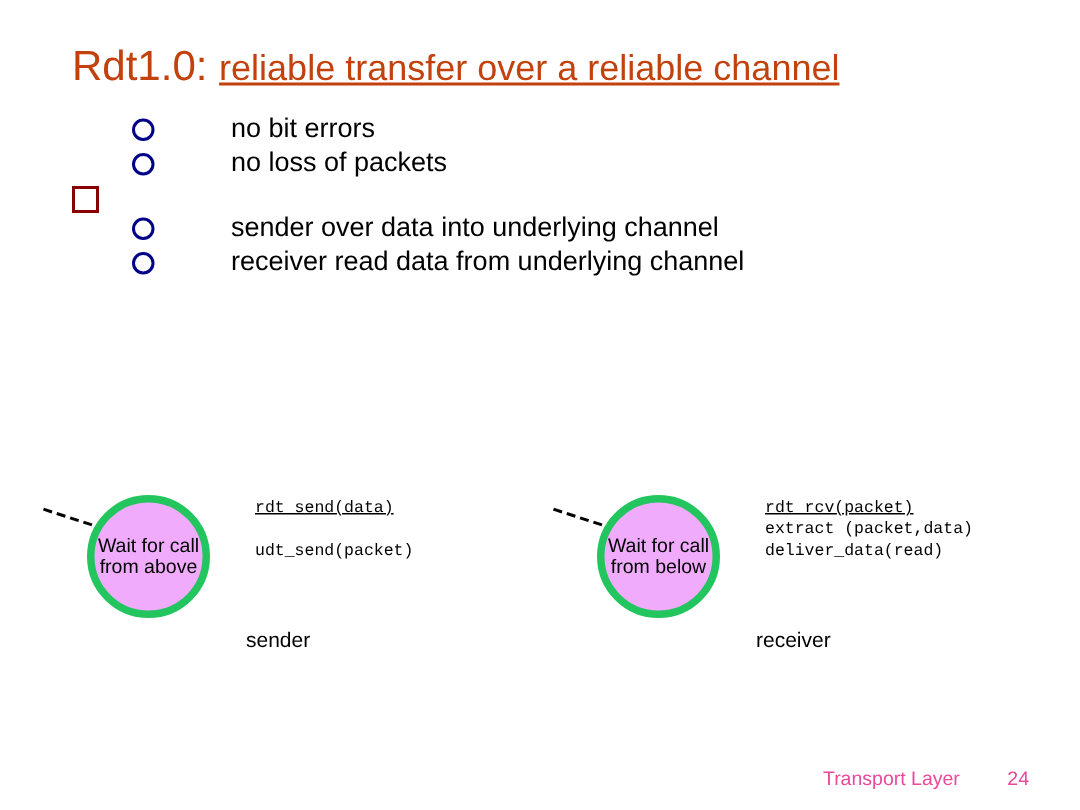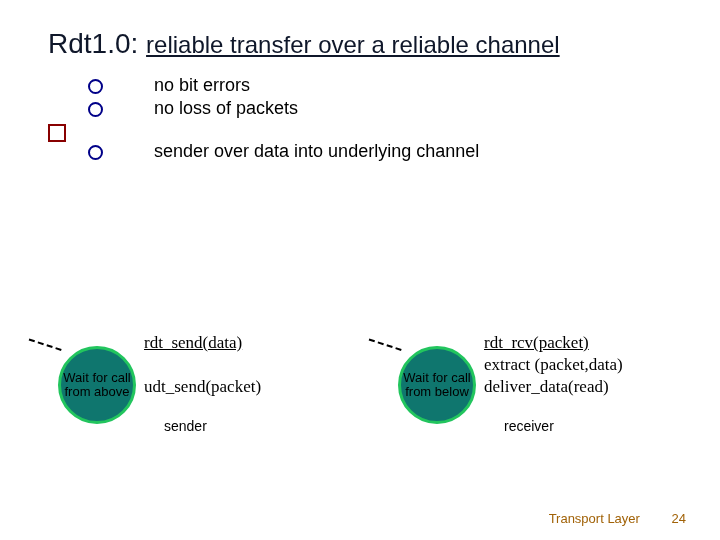--- a/index.html
+++ b/index.html
@@ -14,21 +14,21 @@
   }
   .slide {
     position: relative;
     width: 720px;
     height: 540px;
     box-sizing: border-box;
     padding: 20px 40px 0 48px;
   }
   .title {
     font-size: 28px;
-    color: #0f172a;
+    color: #c2410c;
     margin: 6px 0 14px 0;
     line-height: 1.25;
   }
   .title .t2 {
     text-decoration: underline;
     font-size: 24px;
   }
   .b1 {
     font-size: 22px;
     margin: 2px 0 2px 0;
@@ -72,73 +72,73 @@
   .fsm {
     position: absolute;
   }
   .fsm .stateWrap {
     position: absolute;
     left: 0; top: 0;
     width: 80px; height: 80px;
   }
   .fsm .state {
     position: absolute;
-    left: 0; top: 16px;
+    left: 0; top: 0;
     width: 72px; height: 72px;
-    border: 3px solid #22c55e;
+    border: 5px solid #22c55e;
     border-radius: 50%;
     display: flex;
     align-items: center;
     justify-content: center;
     font-family: Arial, sans-serif;
     font-size: 13px;
     text-align: center;
     line-height: 1.1;
-    background: #0f766e;
+    background: #f0abfc;
   }
   .fsm .loop {
     position: absolute;
     left: 40px; top: 18px;
     width: 48px; height: 48px;
     border: 2px solid #000;
     border-radius: 50%;
     z-index: -1;
   }
   .fsm .init {
     position: absolute;
     left: -28px;
     top: 2px;
     width: 34px; height: 12px;
     border-bottom: 2px dashed #000;
     transform: rotate(18deg);
   }
   .fsm .trans {
     position: absolute;
-    left: 86px;
+    left: 112px;
     top: 2px;
-    font-family: Liberation Serif, serif;
-    font-size: 17px;
+    font-family: Liberation Mono, monospace;
+    font-size: 11px;
     line-height: 1.3;
     white-space: nowrap;
   }
   .trans .ev { text-decoration: underline; display: block; }
   .fsm .label {
     position: absolute;
     left: 106px;
     top: 88px;
     font-size: 14px;
   }
 
   .footer {
     position: absolute;
     right: 34px;
     bottom: 14px;
     font-family: Arial, sans-serif;
     font-size: 13px;
-    color: #a16207;
+    color: #ec4899;
     margin-left: 12px;
   }
   .footer .pg {
     display: inline-block;
     margin-left: 28px;
   }
 </style>
 </head>
 <body>
 
@@ -157,20 +157,24 @@
     <span class="mk"></span>
     <span>no loss of packets</span>
   </div>
 
   <div class="b1">
     <span class="mk"></span>
   </div>
   <div class="b2">
     <span class="mk"></span>
     <span>sender over data into underlying channel</span>
+  </div>
+  <div class="b2">
+    <span class="mk"></span>
+    <span>receiver read data from underlying channel</span>
   </div>
 
   <div class="fsm-area">
 
     <div class="fsm" style="left:10px; top:0;">
       <div class="stateWrap">
         <div class="init"></div>
         <div class="loop"></div>
         <div class="state">
           <span>Wait for call from above</span>

